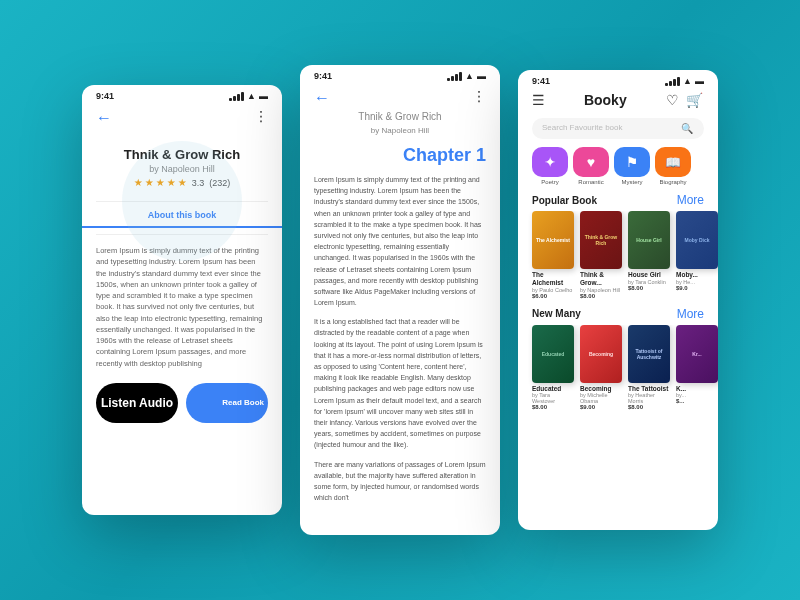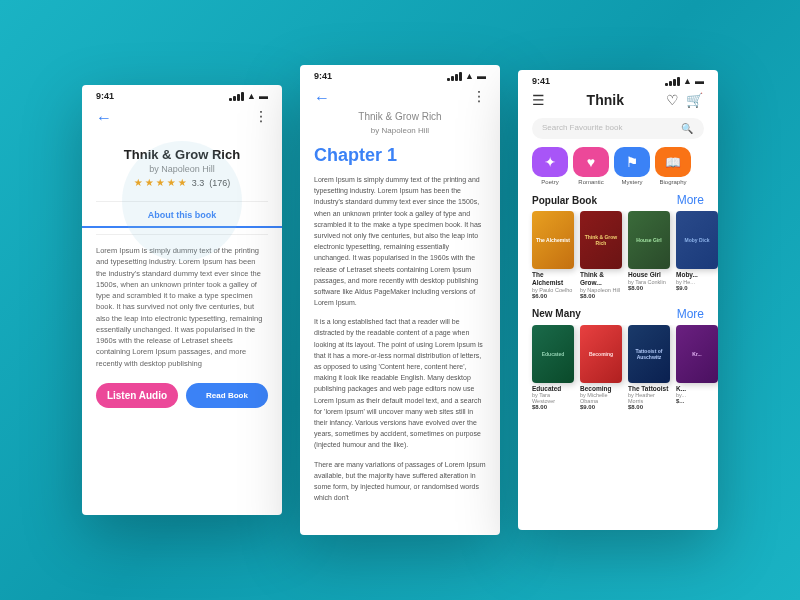--- a/index.html
+++ b/index.html
@@ -13,21 +13,21 @@
       font-family: -apple-system, BlinkMacSystemFont, 'Segoe UI', sans-serif;
       overflow: hidden;
     }
     .phones-container {
       display: flex;
       gap: 18px;
       align-items: center;
     }
     .phone {
       background: #fff;
-      border-radius: 4px;
+      border-radius: 12px;
       overflow: hidden;
       box-shadow: 0 20px 60px rgba(0,0,0,0.25);
       position: relative;
     }
     .phone-left {
       width: 200px;
       height: 430px;
     }
     .phone-mid {
       width: 200px;
@@ -176,56 +176,57 @@
       line-height: 1.5;
       padding: 4px 14px 8px;
     }
     .buttons-row {
       display: flex;
       gap: 8px;
       padding: 6px 14px 10px;
     }
     .btn-listen {
       flex: 1;
-      background: #ec4899;
+      background: #000000;
       color: #fff;
       border: none;
       border-radius: 20px;
-      padding: 7px 4px;
-      font-size: 10px;
+      padding: 13px 4px;
+      font-size: 12px;
       font-weight: 600;
       cursor: pointer;
     }
     .btn-read {
       flex: 1;
       background: #3b82f6;
       color: #fff;
       border: none;
       border-radius: 20px;
       padding: 7px 4px;
       font-size: 8px;
       font-weight: 600;
       cursor: pointer;
+      text-align: right;
     }
 
     
     .phone-mid .header {
       display: flex;
       justify-content: space-between;
       align-items: center;
       padding: 4px 14px 6px;
     }
     .book-title-mid {
       text-align: center;
       font-size: 10px;
       color: #888;
       padding: 0 14px 2px;
     }
     .chapter-heading {
-      text-align: left;
+      text-align: right;
       font-size: 18px;
       font-weight: 700;
       color: #3b82f6;
       padding: 6px 14px 8px;
     }
     .chapter-text {
       font-size: 7px;
       color: #555;
       line-height: 1.6;
       padding: 0 14px 8px;
@@ -423,21 +424,21 @@
     <div class="book-info">
       <div class="book-title-left">Thnik &amp; Grow Rich</div>
       <div class="book-author-left">by Napoleon Hill</div>
       <div class="stars-row">
         <span class="star">★</span>
         <span class="star">★</span>
         <span class="star">★</span>
         <span class="star">★</span>
         <span class="star">★</span>
         <span class="rating-text">3.3</span>
-        <span class="rating-text">(176)</span>
+        <span class="rating-text">(232)</span>
       </div>
     </div>
     <div class="divider"></div>
     <div class="about-tab">About this book</div>
     <div class="divider"></div>
     <div class="description-text">Lorem Ipsum is simply dummy text of the printing and typesetting industry. Lorem Ipsum has been the industry's standard dummy text ever since the 1500s, when an unknown printer took a galley of type and scrambled it to make a type specimen book. It has survived not only five centuries, but also the leap into electronic typesetting, remaining essentially unchanged. It was popularised in the 1960s with the release of Letraset sheets containing Lorem Ipsum passages, and more recently with desktop publishing</div>
     <div class="buttons-row">
       <button class="btn-listen">Listen Audio</button>
       <button class="btn-read">Read Book</button>
     </div>
@@ -478,21 +479,21 @@
           <span style="height:5px"></span>
           <span style="height:7px"></span>
           <span style="height:9px"></span>
         </div>
         <span>▲</span>
         <span>▬</span>
       </div>
     </div>
     <div class="app-header">
       <span class="hamburger-icon">☰</span>
-      <span class="app-title">Thnik</span>
+      <span class="app-title">Booky</span>
       <div class="header-icons">
         <span class="header-icon">♡</span>
         <span class="header-icon">🛒</span>
       </div>
     </div>
     <div class="search-bar">
       <span class="search-text">Search Favourite book</span>
       <span class="search-icon-text">🔍</span>
     </div>
     <div class="categories">

